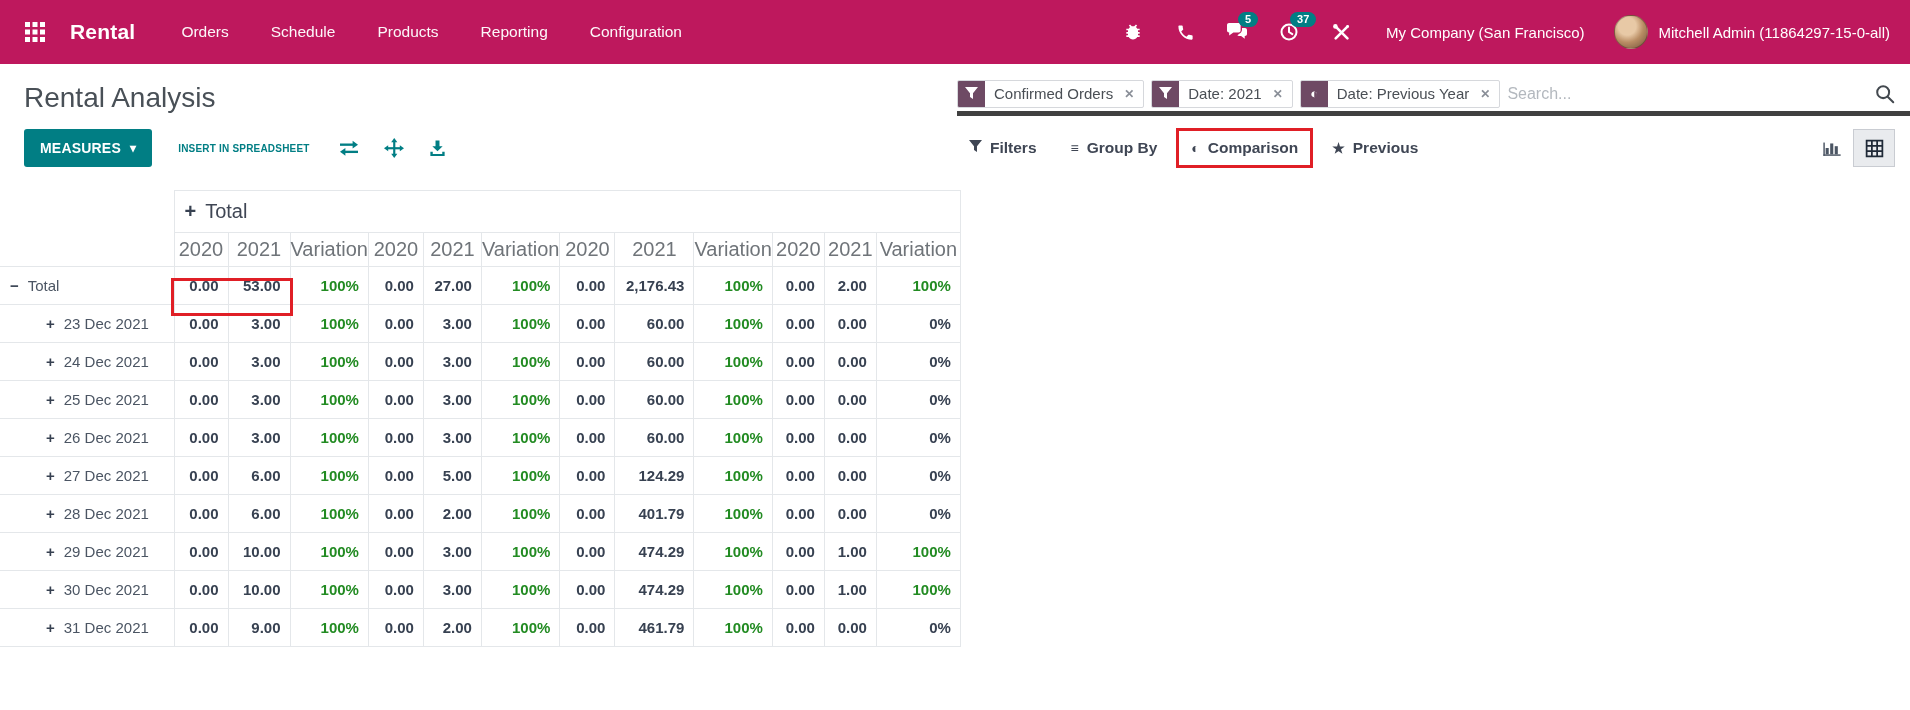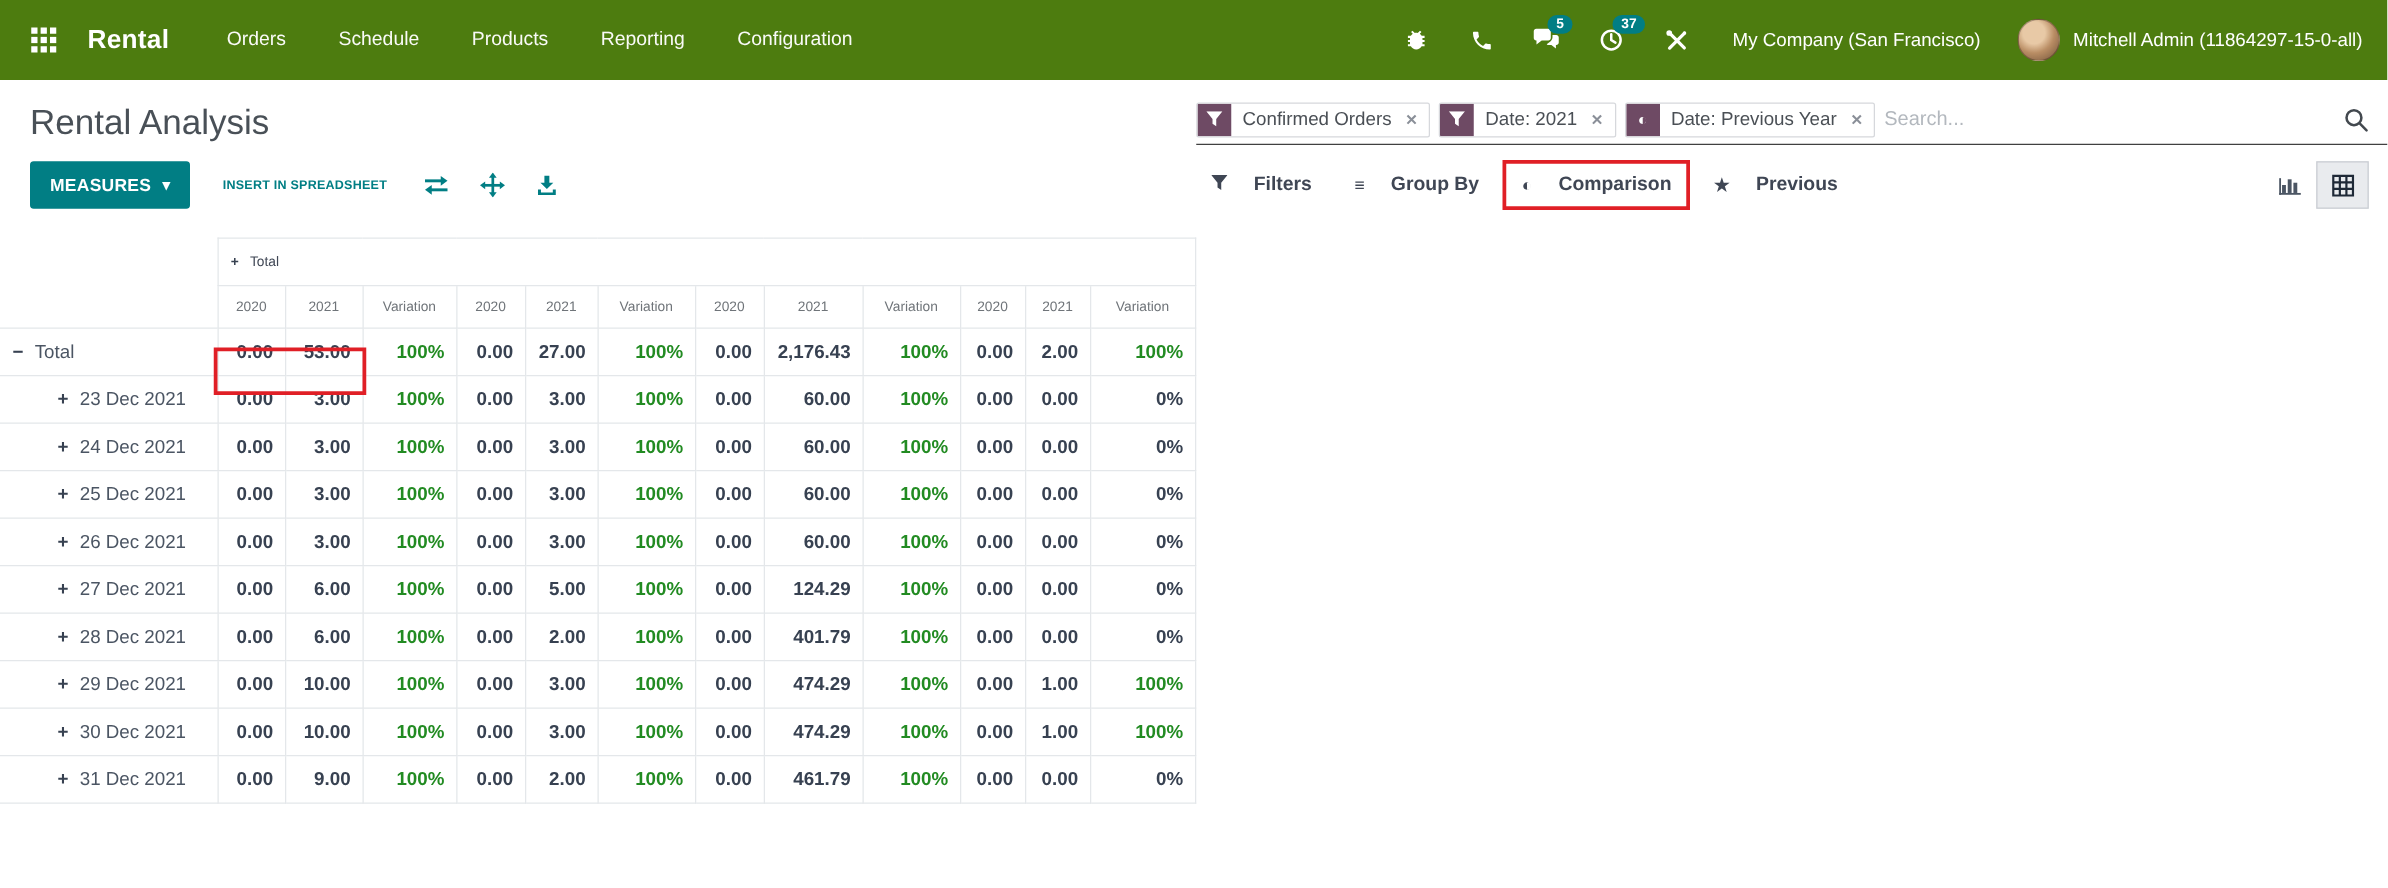--- a/index.html
+++ b/index.html
@@ -1,20 +1,20 @@
 <!DOCTYPE html>
 <html><head>
 <meta charset="utf-8">
 <style>
   * { box-sizing: border-box; margin: 0; padding: 0; }
   html,body { width:1910px; height:710px; background:#fff; overflow:hidden;
     font-family:"Liberation Sans", sans-serif; }
 
   
-  .navbar { height:64px; background:#4d7c0f; display:flex; align-items:center;
+  .navbar { height:64px; background:#be185d; display:flex; align-items:center;
     color:#fff; padding:0 20px 0 24px; }
   .apps-btn { width:26px; height:26px; display:flex; align-items:center; cursor:pointer; }
   .brand { font-size:21px; font-weight:bold; margin-left:20px; letter-spacing:.2px; }
   .nav-menu { display:flex; margin-left:46px; gap:42px;text-align:right; }
   .nav-item { font-size:15.5px; cursor:pointer; opacity:.97; }
   .systray { margin-left:auto; display:flex; align-items:center; gap:30px; }
   .tray-ico { position:relative; width:22px; height:22px; display:flex;
     align-items:center; justify-content:center; cursor:pointer; }
   .badge { position:absolute; top:-9px; left:12px; background:#017e84; color:#fff;
     font-size:11px; font-weight:bold; padding:2px 7px; border-radius:10px; line-height:1; }
@@ -22,21 +22,21 @@
   .userzone { display:flex; align-items:center; gap:10px; }
   .avatar { width:34px; height:34px; border-radius:50%;
     background:radial-gradient(circle at 38% 32%, #e8c9a6 0 30%, #b98d64 55%, #6f5138 100%);
     border:1px solid rgba(0,0,0,.25); }
   .username { font-size:15px; }
 
   
   .subheader { position:relative; height:56px; }
   .page-title { position:absolute; left:24px; top:18px; font-size:28px; color:#495057; }
   .searchbar { position:absolute; left:957px; right:0; top:12px; height:40px;
-    display:flex; align-items:center; border-bottom:1px solid #404040; padding-right:14px; }
+    display:flex; align-items:center; border-bottom:5px solid #404040; padding-right:14px; }
   .facet { display:flex; align-items:stretch; border:1px solid #d6d8dc; border-radius:2px;
     margin-right:7px; height:28px; overflow:hidden; cursor:pointer; background:#fff; }
   .facet-icon { background:#6e4a64; color:#fff; width:27px; display:flex;
     align-items:center; justify-content:center; font-size:13px; }
   .facet-label { display:flex; align-items:center; padding:0 9px; font-size:15px; color:#4a4f55; }
   .facet-close { display:flex; align-items:center; padding:0 9px 0 2px; color:#8a8f98;
     font-size:12px; font-weight:bold; }
   .search-input { flex:1; border:none; outline:none; font-size:16px; color:#374151;
     min-width:60px; background:transparent; }
   .search-input::placeholder { color:#b3b8be; }
@@ -46,36 +46,36 @@
   .cp-left { position:absolute; left:24px; top:8px; height:40px; display:flex; align-items:center; }
   .btn-measures { background:#017e84; color:#fff; border:none; font-family:inherit;
     font-size:14px; font-weight:bold; height:38px; padding:0 16px; border-radius:3px;
     display:flex; align-items:center; gap:9px; cursor:pointer; letter-spacing:.2px; }
   .btn-insert { color:#017e84; font-size:10px; font-weight:bold; margin-left:26px;
     cursor:pointer; letter-spacing:.2px; }
   .cp-icons { display:flex; align-items:center; gap:24px; margin-left:28px; }
   .cp-icons span { cursor:pointer; display:flex; }
   .cp-right { position:absolute; left:957px; right:15px; top:8px; height:40px;
     display:flex; align-items:center; }
-  .smenu { position:relative; display:flex; align-items:center; gap:21px; padding:7px 12px;
+  .smenu { position:relative; display:flex; align-items:center; gap:8px; padding:7px 12px;
     font-size:15.5px; font-weight:600; color:#3f4654; cursor:pointer; margin-right:10px; }
   .smenu .gl { font-size:14px; }
   .hl-ring { position:absolute; left:-3px; top:-4px; right:-3px; bottom:-4px;
     border:3px solid #e01f26; pointer-events:none; }
   .vswitch { margin-left:auto; display:flex; }
   .vbtn { width:42px; height:38px; display:flex; align-items:center; justify-content:center;
     cursor:pointer; border:1px solid transparent; }
   .vbtn.active { background:#e9ebee; border:1px solid #c9ccd2; }
 
   
   .content { position:relative; }
   table.pvt { border-collapse:collapse; table-layout:fixed; margin-top:14px; }
   .pvt th, .pvt td { border:1px solid #e4e7ea; font-weight:normal; }
   .pvt thead th.blank { border:none; }
-  .pvt thead th { color:#6f7479; font-size:11px; }
+  .pvt thead th { color:#6f7479; font-size:20px; }
   .pvt th.totalcell { text-align:left; padding:9px 10px; color:#3f4654; height:38px; }
   .pvt th.totalcell .exp { font-weight:bold; margin-right:9px; color:#374151; }
   .pvt th.mgroup { height:38px; text-align:center; }
   .pvt th.ycol { height:34px; text-align:center; }
   .pvt tbody th { text-align:left; font-size:15px; color:#4b5563; height:38px;
     border-left:none; white-space:nowrap; cursor:pointer; }
   .pvt tbody th .exp { font-weight:bold; margin-right:9px; color:#374151; }
   .pvt tbody th.lvl0 { padding-left:10px; }
   .pvt tbody th.lvl1 { padding-left:46px; }
   .pvt td { font-size:15px; font-weight:bold; color:#374151; text-align:right;

